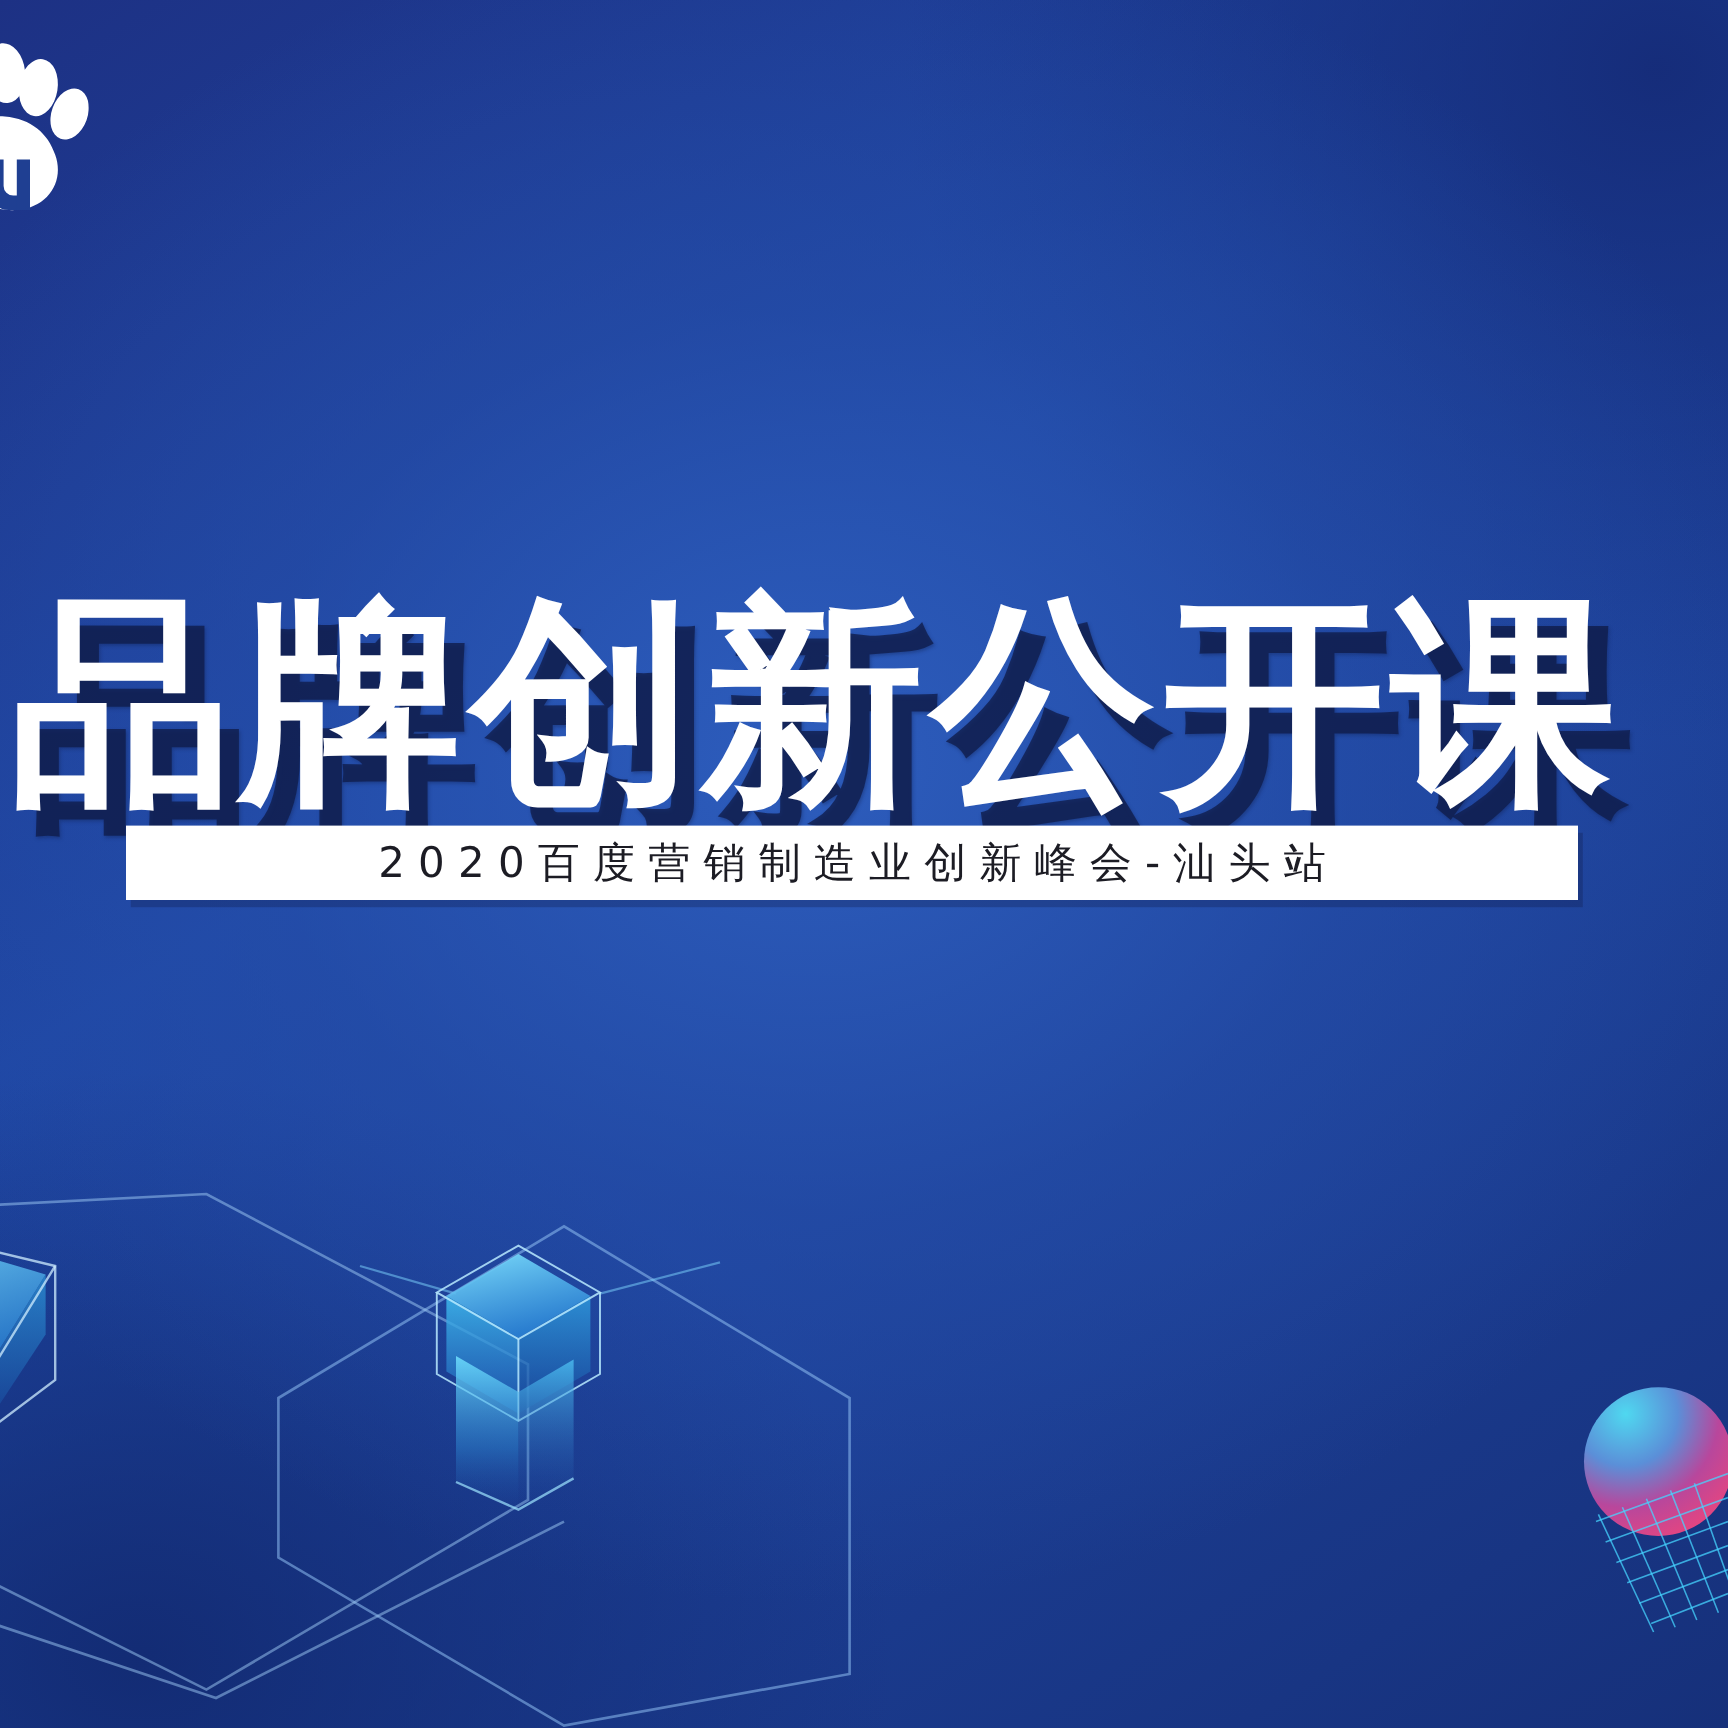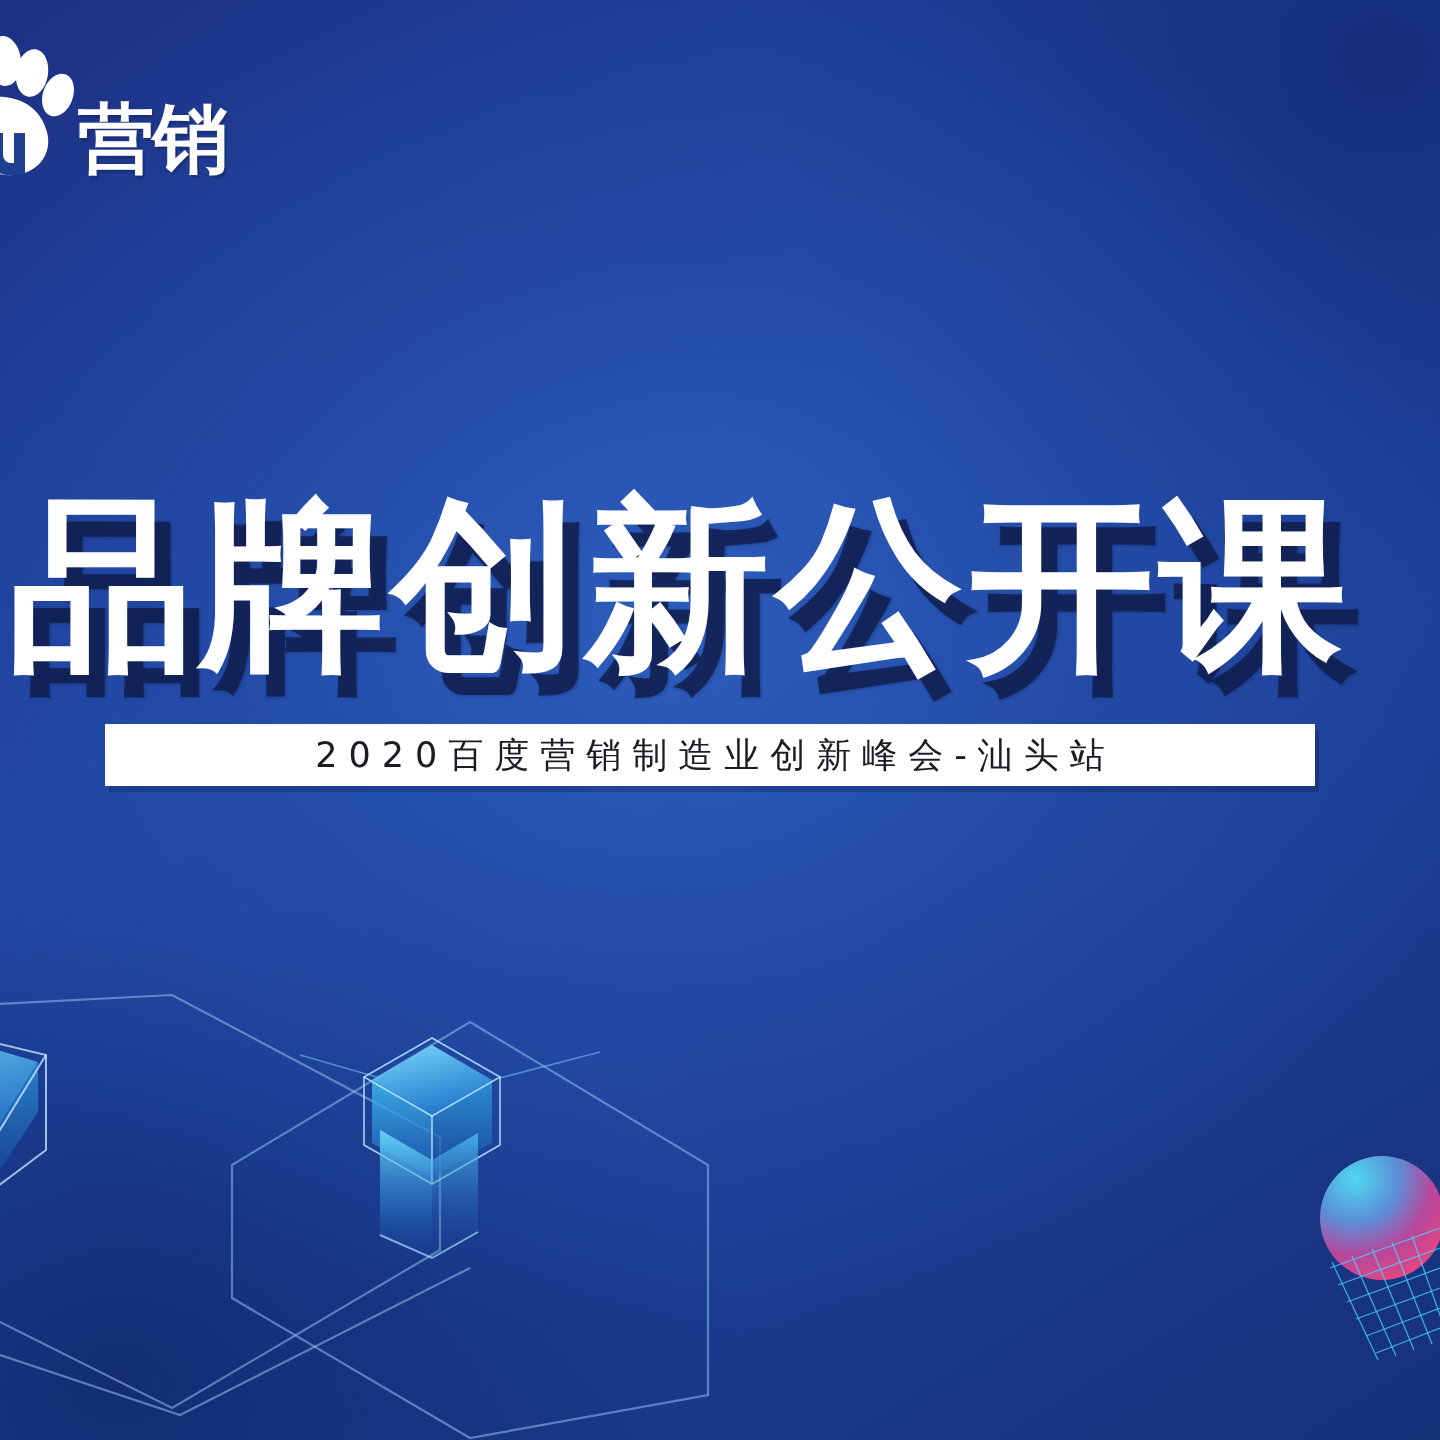--- a/index.html
+++ b/index.html
@@ -74,21 +74,21 @@
     text-shadow:
       16px 22px 0 rgba(15,28,74,0.78),
       17px 23px 3px rgba(15,28,74,0.35);
     -webkit-font-smoothing: antialiased;
   }
 
   
   #subtitle-bar {
     position: absolute;
     left: 105px;
-    top: 724px;
+    top: 688px;
     width: 1210px;
     height: 62px;
     background: #ffffff;
     box-shadow: 4px 6px 0 rgba(15,28,74,0.30);
     display: flex;
     align-items: center;
     justify-content: center;
   }
   #subtitle-bar .subtitle-text {
     font-family: "DejaVu Sans", "Liberation Sans", sans-serif;
@@ -210,21 +210,20 @@
 
         <path d="M-22 96 C-22 74 -2 62 22 64 C44 66 58 78 64 96 C72 118 58 140 32 142 C4 144 -22 124 -22 96 Z" fill="#ffffff"></path>
 
         <g fill="#1f3f92">
           <rect x="-8" y="92" width="11" height="38" rx="3"></rect>
           <path d="M10 100 h11 v22 a8 8 0 0 0 8 8 h6 v12 h-10 a15 15 0 0 1 -15 -15 Z"></path>
           <path d="M32 100 h11 v42 h-11 Z"></path>
         </g>
       </svg>
     </span>
-    <span class="logo-word">营销</span>
   </div>
 
   <div id="headline-block">
     <h1 class="headline">品牌创新公开课</h1>
   </div>
 
   <div id="subtitle-bar">
     <span class="subtitle-text">2020百度营销制造业创新峰会-汕头站</span>
   </div>
 

